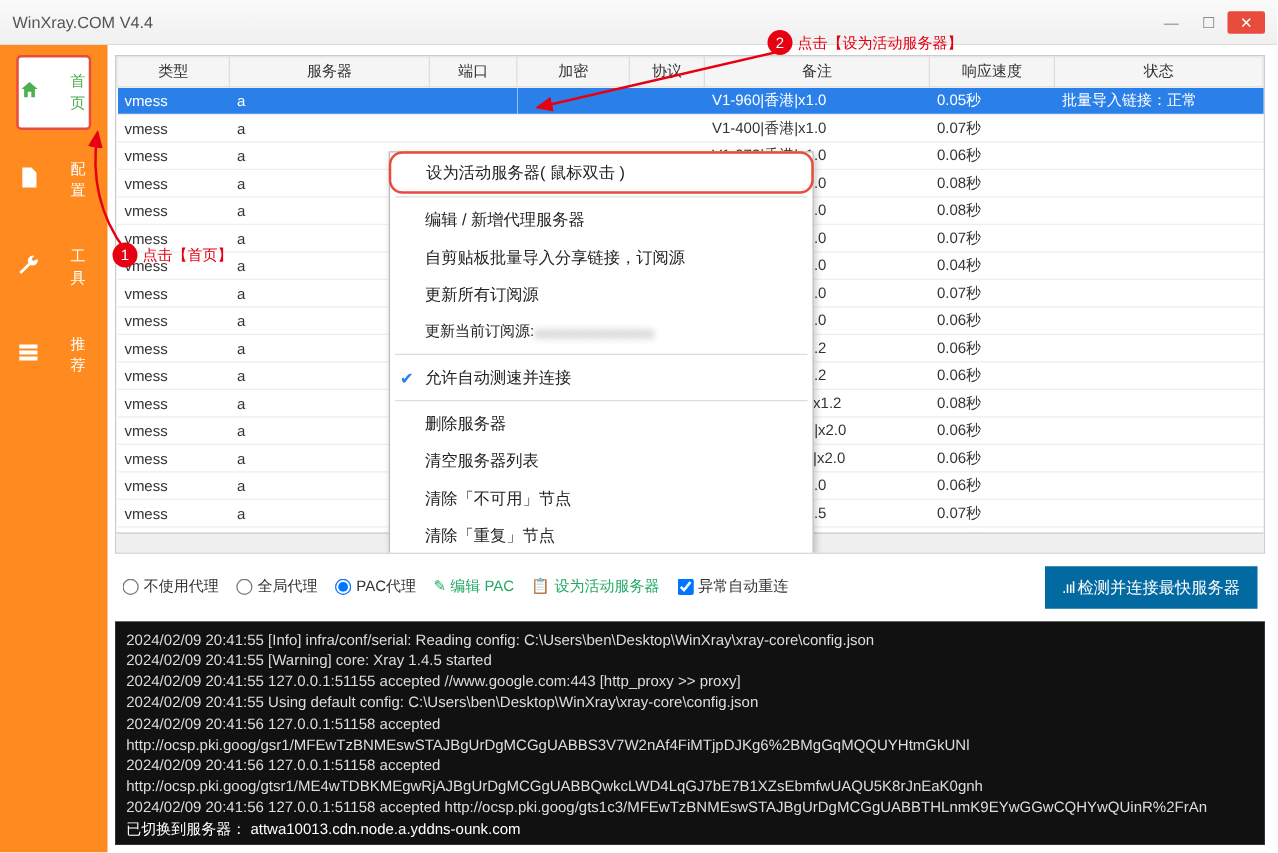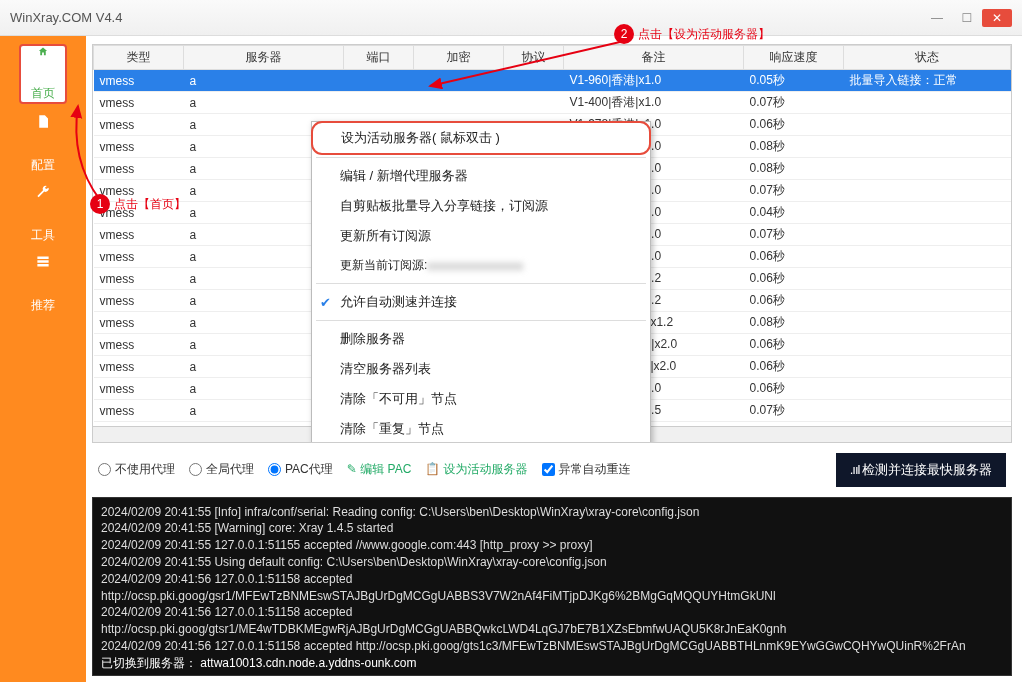--- a/index.html
+++ b/index.html
@@ -5,35 +5,35 @@
 * { margin: 0; padding: 0; box-sizing: border-box; font-family: "Microsoft YaHei", Arial, sans-serif; font-size: 12px; }
 body { background: #fff; width: 1022px; height: 682px; overflow: hidden; }
 
 .titlebar { height: 36px; background: linear-gradient(#fafafa,#f0f0f0); border-bottom: 1px solid #ddd; display: flex; align-items: center; padding: 0 10px; color: #555; }
 .titlebar .title { flex: 1; font-size: 13px; }
 .titlebar .wbtn { width: 30px; text-align: center; color: #888; cursor: pointer; }
 .titlebar .wbtn.close { background:#e74c3c; color:#fff; border-radius:2px; padding:2px 6px; }
 
 .wrap { display: flex; height: calc(100% - 36px); }
 .sidebar { width: 86px; background: #ff8a1f; display: flex; flex-direction: column; align-items: center; padding-top: 8px; gap: 10px; }
-.navitem { width: 48px; height: 60px; display:flex; flex-direction:column; align-items:center; justify-content:center; color:#fff; font-size:12px; cursor:pointer; border-radius:4px;gap:24px; }
+.navitem { width: 60px; height: 60px; display:flex; flex-direction:row; align-items:center; justify-content:center; color:#fff; font-size:12px; cursor:pointer; border-radius:4px;gap:24px; }
 .navitem.sel { background:#fff; color:#4CAF50; border:2px solid #e74c3c; }
 .navitem svg { width: 28px; height: 28px; margin-bottom:4px; fill: currentColor; }
 
 .main { flex:1; display:flex; flex-direction:column; padding: 8px 10px 6px 6px; gap:6px; overflow:hidden; }
 
 .tablewrap { border:1px solid #ccc; height: 400px; overflow:hidden; position:relative; }
 table { width: 100%; border-collapse: collapse; table-layout: fixed; }
 th { background:#f5f5f5; border:1px solid #ddd; padding:3px 1px; text-align:center; font-weight:normal; color:#333; font-size:12px; }
 td { border-bottom:1px solid #eee; padding:2px 6px; color:#333; font-size:12px; white-space:nowrap; overflow:hidden; }
 tr.selected td { background:#2a80e8; color:#fff; }
 
 .toolbar { display:flex; align-items:center; gap:14px; padding:4px 6px; font-size:13px; color:#333; }
 .toolbar label { display:flex; align-items:center; gap:4px; cursor:pointer; }
-.bigbtn { margin-left:auto; background:#0f172a; color:#fff; padding:8px 14px; border:none; cursor:pointer; font-size:13px; }
+.bigbtn { margin-left:auto; background:#0369a1; color:#fff; padding:8px 14px; border:none; cursor:pointer; font-size:13px; }
 .bigbtn::before { content:".ııl "; letter-spacing:-1px; }
 
 .console { background:#111; color:#ddd; font-family: Consolas, monospace; font-size:11px; padding:6px 8px; height: 180px; overflow:auto; line-height:1.4; border:1px solid #333; }
 .console .sw { color:#fff; }
 
 .ctxmenu { position:absolute; left:218px; top:76px; width:340px; background:#fff; border:1px solid #bbb; box-shadow:2px 2px 6px rgba(0,0,0,.25); z-index:50; }
 .ctxmenu .mi { padding:6px 28px; cursor:pointer; font-size:13px; color:#222; display:flex; align-items:center; position:relative;border-radius:11px; }
 .ctxmenu .mi.hl { border:2px solid #e74c3c; margin:-1px; }
 .ctxmenu .sep { height:1px; background:#ddd; margin:3px 4px; }
 .ctxmenu .check::before { content:"✔"; position:absolute; left:8px; color:#2a80e8; }

